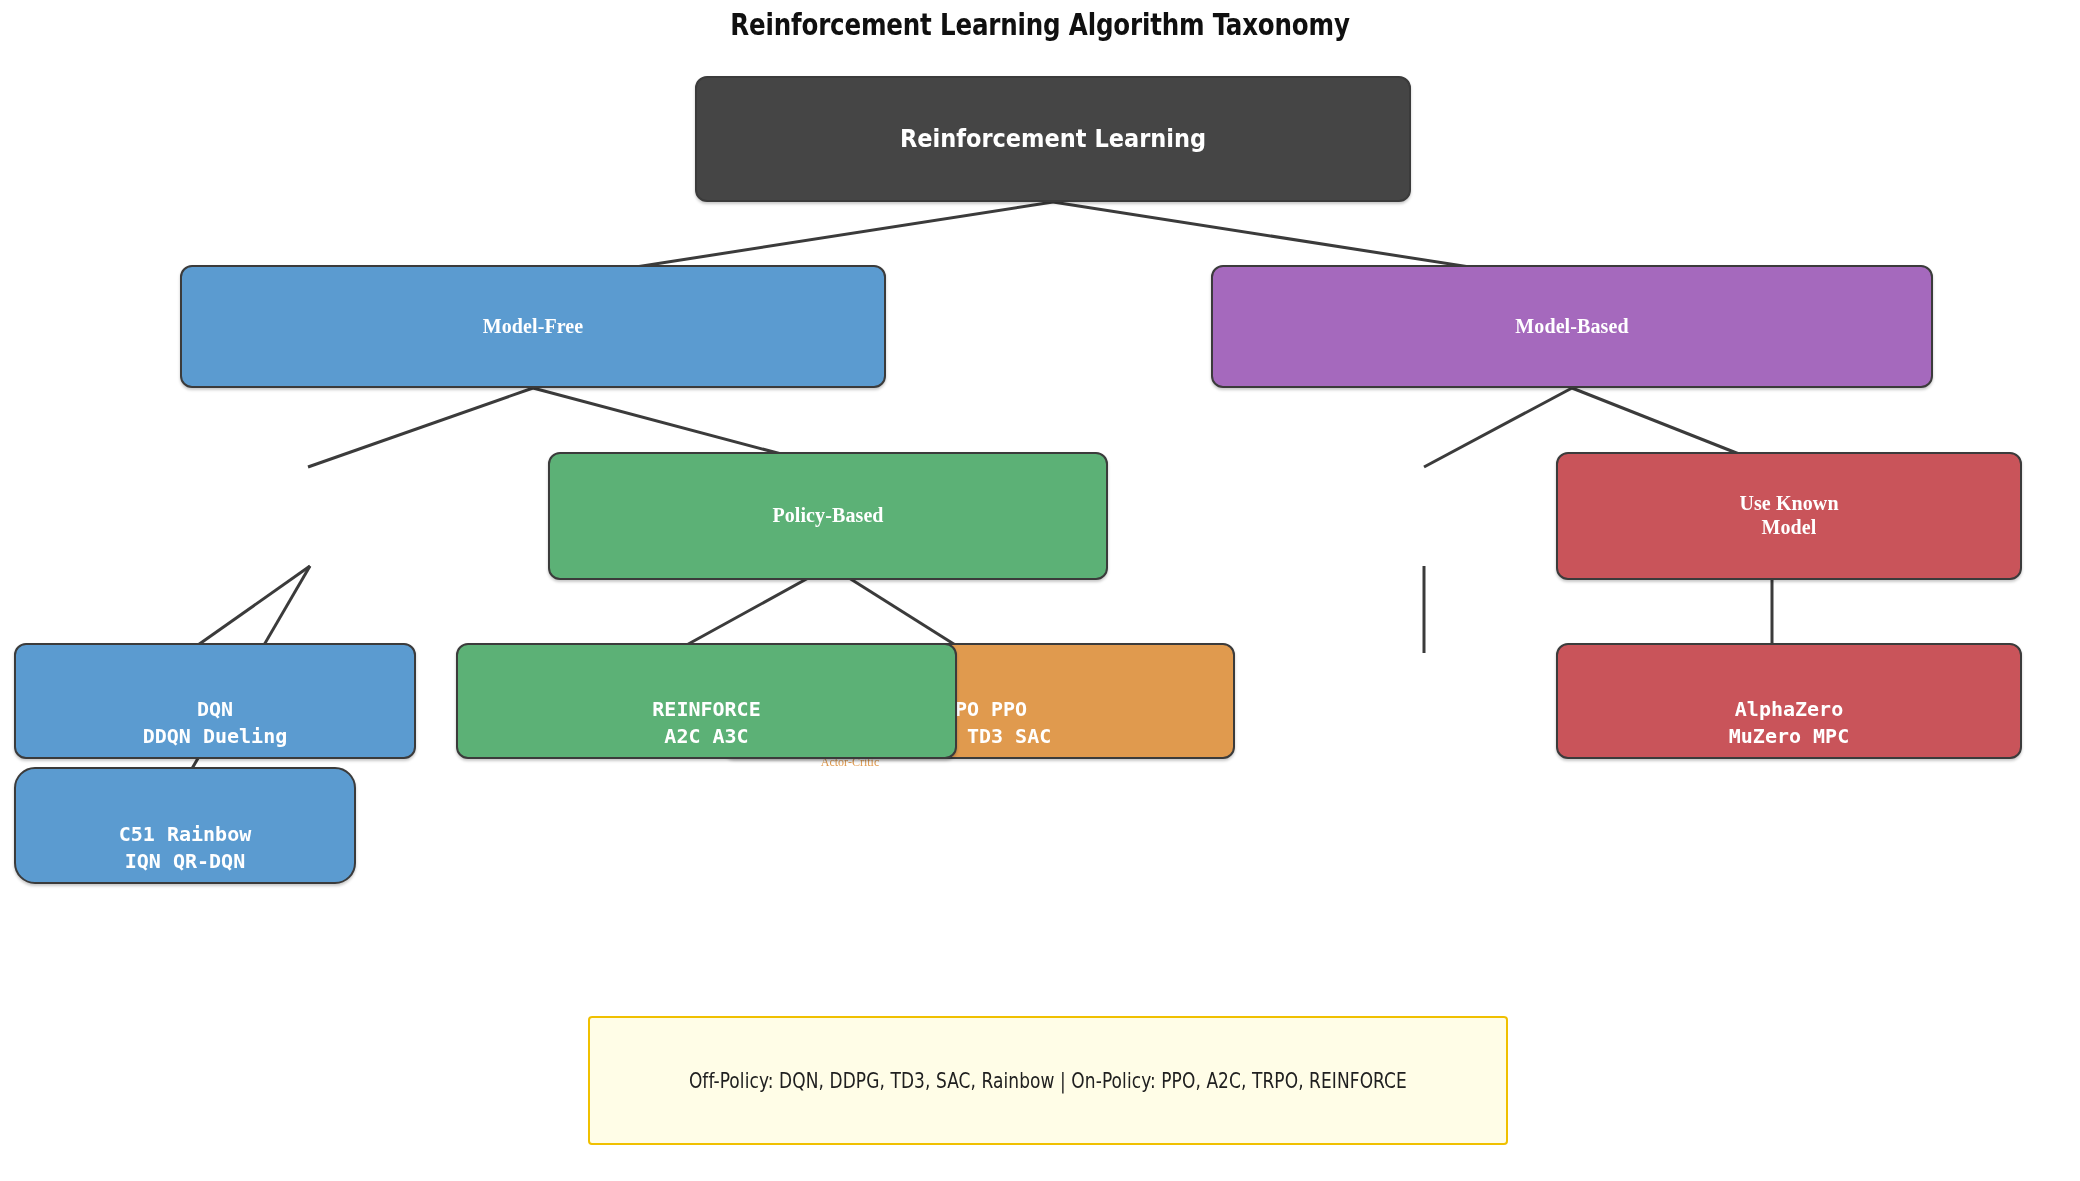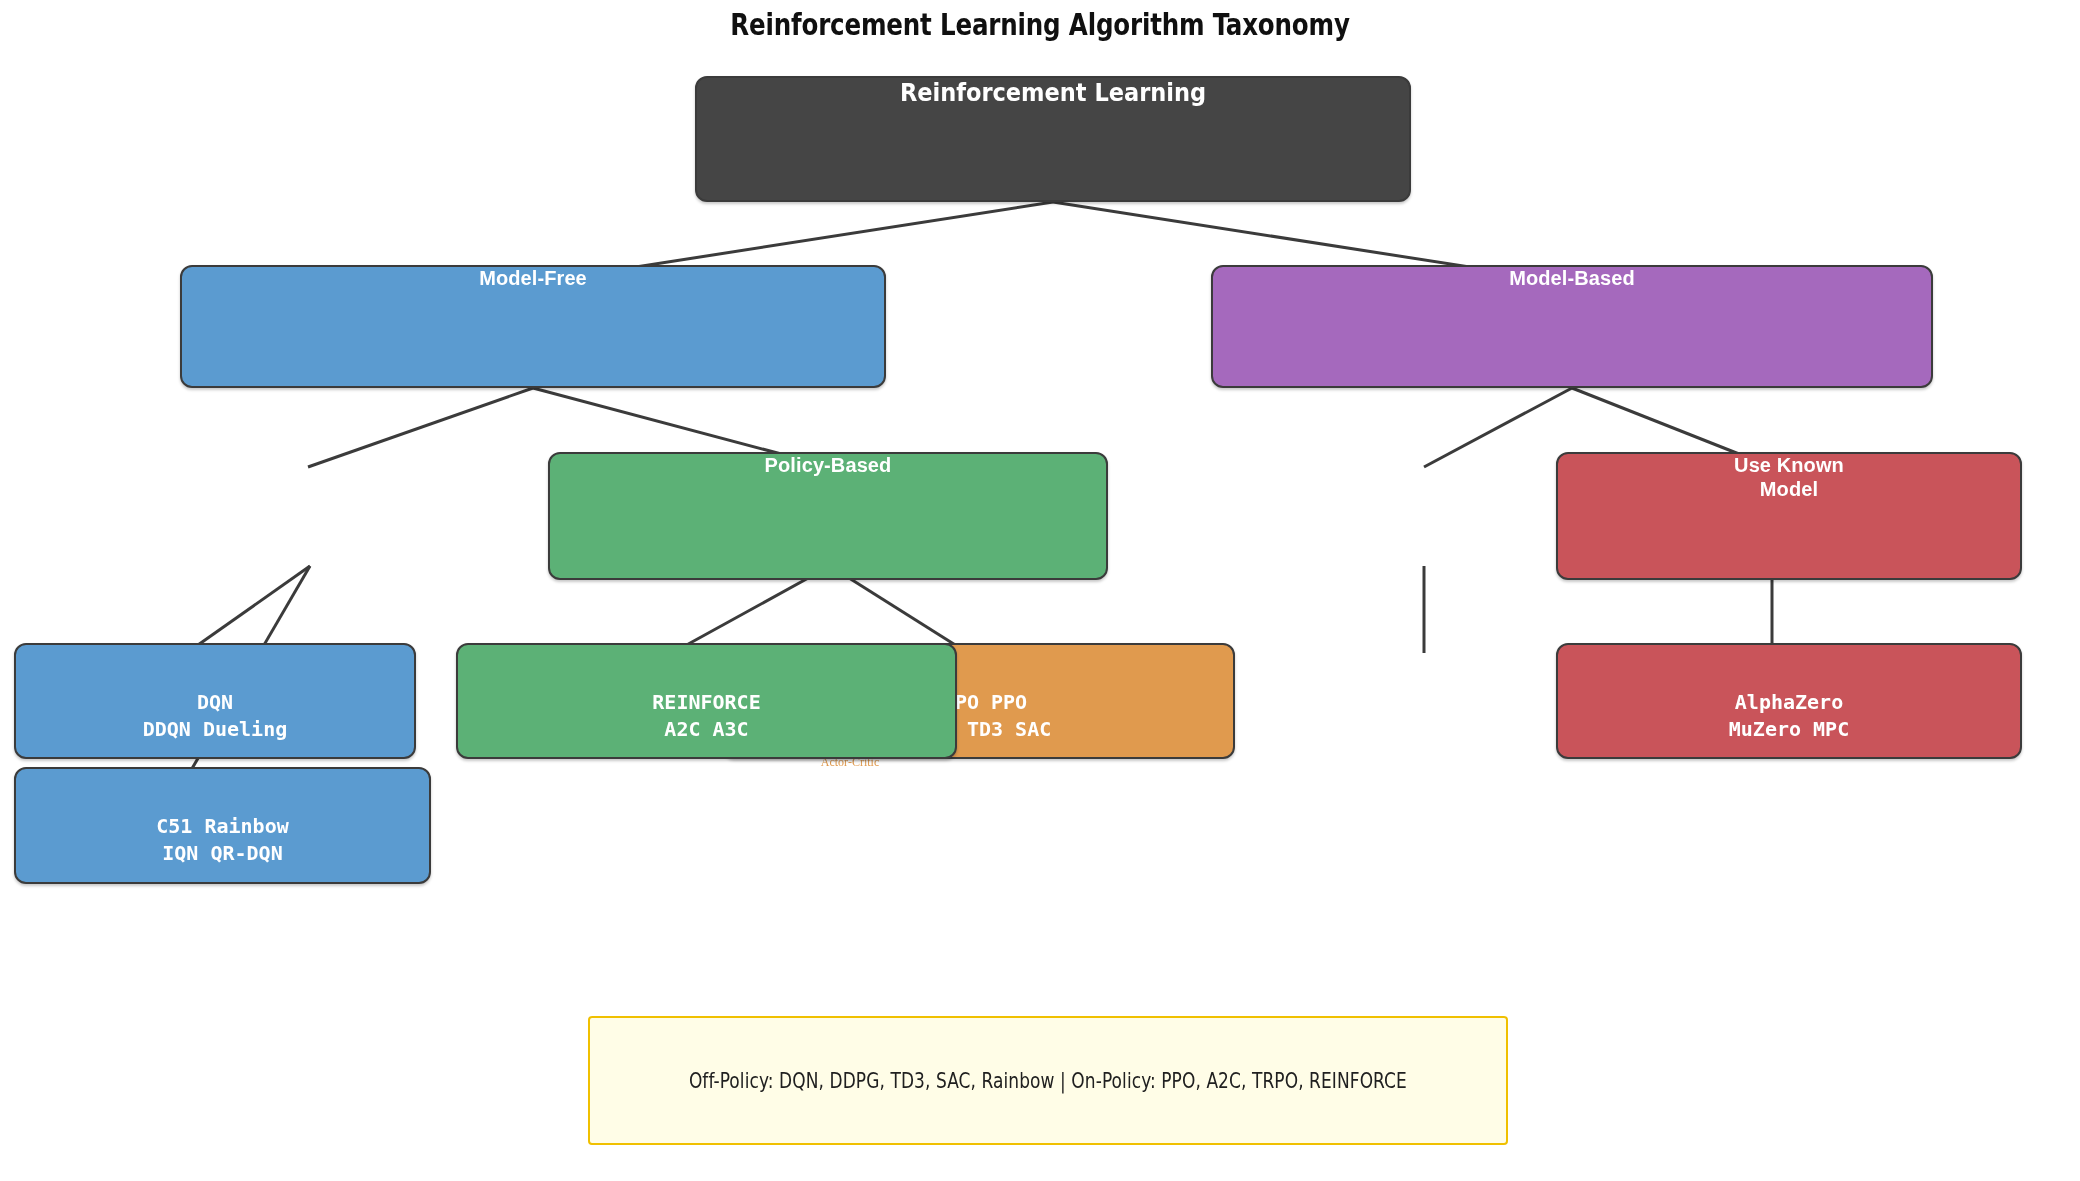--- a/index.html
+++ b/index.html
@@ -43,35 +43,36 @@
     pointer-events: none;
   }
 
   
   .node {
     position: absolute;
     box-sizing: border-box;
     border: 2.5px solid #3b3b3b;
     border-radius: 12px;
     display: flex;
+    align-items: center;
     justify-content: center;
     text-align: center;
     color: #ffffff;
     box-shadow: 0 2px 3px rgba(0,0,0,0.22);
   }
   .node .label {
     width: 100%;
     padding: 0 8px;
     box-sizing: border-box;
     line-height: 1.18;
   }
 
   
   .branch .label {
-    font-family: Liberation Sans, sans-serif;
+    font-family: Liberation Serif, serif;
     font-weight: bold;
     font-size: 20px;
     letter-spacing: 0.1px;
   }
   .root .label {
     font-family: "DejaVu Sans Condensed", "Liberation Sans Narrow", "Liberation Sans", sans-serif;
     font-weight: bold;
     font-size: 25px;
   }
   
@@ -167,21 +168,21 @@
   <div class="node branch" style="left:1556px; top:452px; width:466px; height:128px; background:#C9545A; z-index:1;">
     <span class="label" style="white-space:pre-line;">Use Known
 Model</span>
   </div>
 
   <div class="node leaf" style="left:14px; top:643px; width:402px; height:116px; background:#5B9BD0;">
     <span class="label">DQN
 DDQN  Dueling</span>
   </div>
 
-  <div class="node leaf" style="left:14px; top:767px; width:417px; height:117px; background:#5B9BD0;">
+  <div class="node leaf" style="left:14px; top:767px; width:342px; height:117px; background:#5B9BD0;border-radius:21px;">
     <span class="label">C51  Rainbow
 IQN  QR-DQN</span>
   </div>
 
   <div class="node leaf" style="left:456px; top:643px; width:501px; height:116px; background:#5CB176; z-index:2;">
     <span class="label">REINFORCE
 A2C  A3C</span>
   </div>
 
   <div class="node leaf" style="left:723px; top:643px; width:512px; height:116px; background:#E09A4E; z-index:1;">

